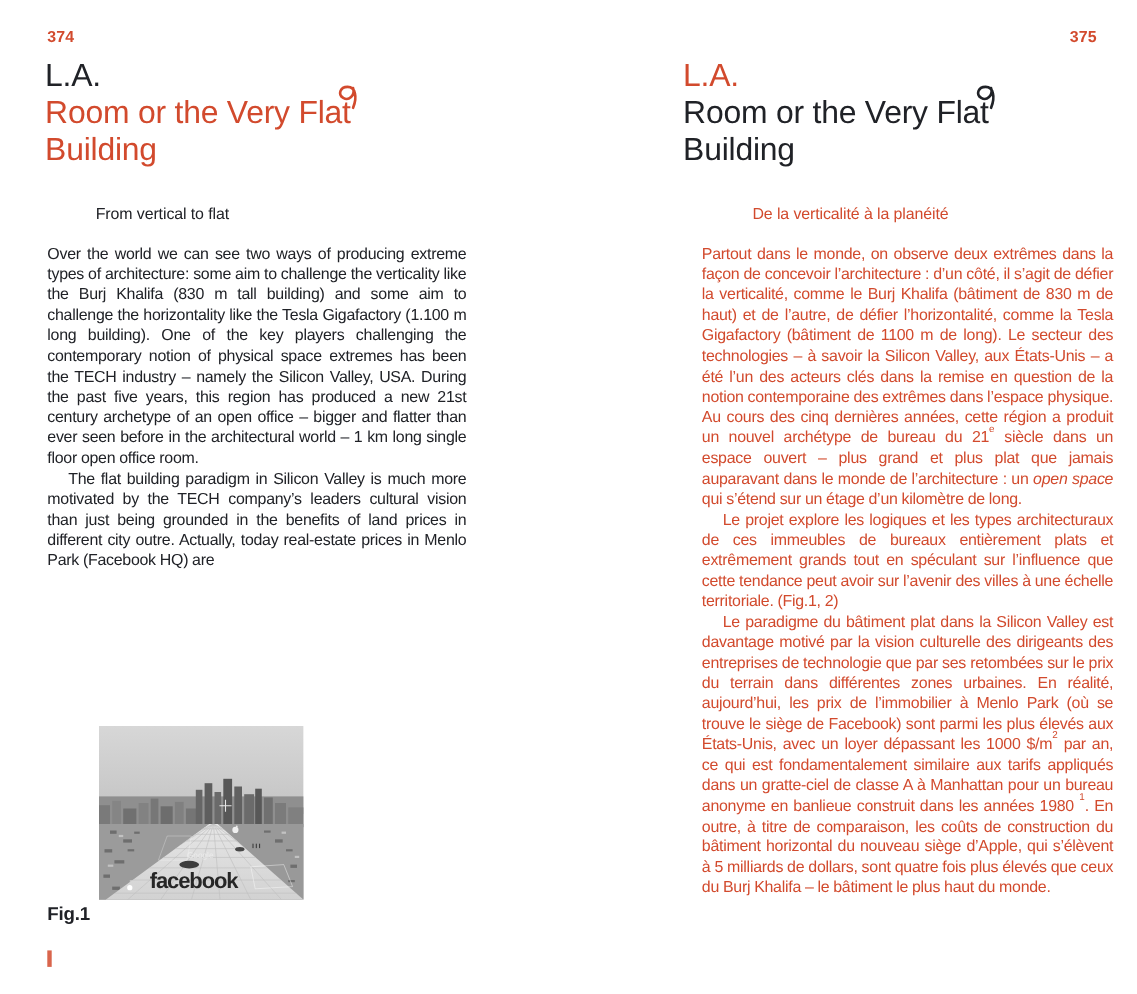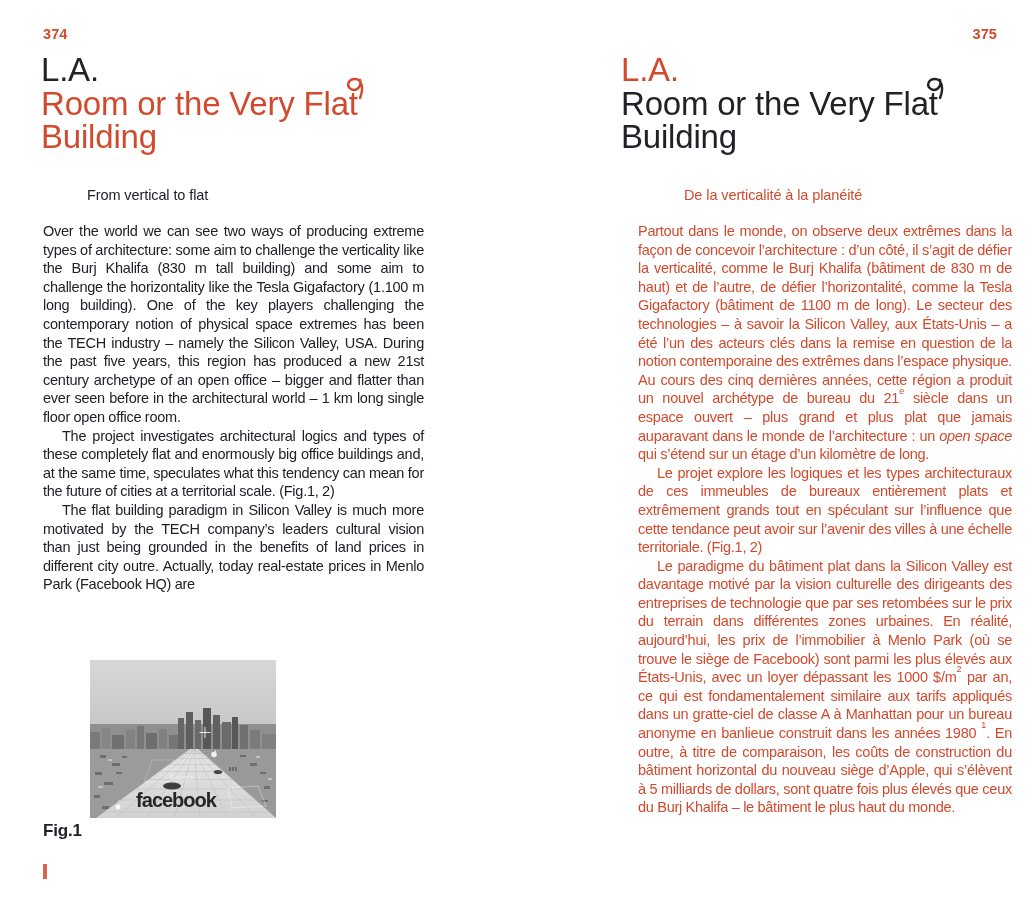--- a/index.html
+++ b/index.html
@@ -11,21 +11,21 @@
     border-radius:17px;
     -webkit-font-smoothing:antialiased;
   }
   .pagenum {
     position:absolute; top:26px; font-size:14.5px; font-weight:bold;
     color:var(--accent); letter-spacing:0.1px;
   }
   .pagenum.left { left:43px; }
   .pagenum.right { left:623px; width:374px; text-align:right; }
   .title {
-    position:absolute; top:53px; font-size:33px; line-height:33.5px;
+    position:absolute; top:53px; font-size:29px; line-height:33.5px;
     font-weight:normal; color:var(--ink); letter-spacing:-0.2px;
   }
   .title.left { left:41px; }
   .title.right { left:621px; }
   .t-red { color:var(--accent); }
   .t-black { color:var(--ink); }
   .line2wrap { display:inline-block; position:relative; }
   .swash { position:absolute; right:-7px; top:-13px; width:30px; height:26px; }
   .subtitle {
     position:absolute; top:187px; font-size:14.5px; letter-spacing:-0.1px;margin-left:44px;
@@ -70,21 +70,20 @@
         </svg>
       </span>
     </div>
     <div class="t-red">Building</div>
   </div>
 
   <div class="subtitle left" lang="en">From vertical to flat</div>
 
   <div class="bodycol left" lang="en">
       <p class="para"><span>Over the world we can see two ways of producing extreme types of architecture: some aim to challenge the verticality like the Burj Khalifa (830 m tall building) and some aim to challenge the horizontality like the Tesla Gigafactory (1.100 m long building). One of the key players challenging the contemporary notion of physical space extremes has been the TECH industry – namely the Silicon Valley, USA. During the past five years, this region has produced a new 21st century archetype of an open office – bigger and flatter than ever seen before in the architectural world – 1 km long single floor open office room.</span></p>
-      <p class="para indent"><span>The project investigates architectural logics and types of these completely flat and enormously big office buildings and, at the same time, speculates what this tendency can mean for the future of cities at a territorial scale. (Fig.1, 2)</span></p>
       <p class="para indent"><span>The flat building paradigm in Silicon Valley is much more motivated by the TECH company’s leaders cultural vision than just being grounded in the benefits of land prices in different city outre. Actually, today real-estate prices in Menlo Park (Facebook HQ) are</span></p>
     </div>
 
   <div class="figurebox">
     <svg width="186" height="158" viewBox="0 0 186 158">
       <defs>
         <linearGradient id="sky" x1="0" y1="0" x2="0" y2="1">
           <stop offset="0" stop-color="#d7d7d7"></stop>
             <stop offset="1" stop-color="#c4c4c4"></stop>
         </linearGradient>

